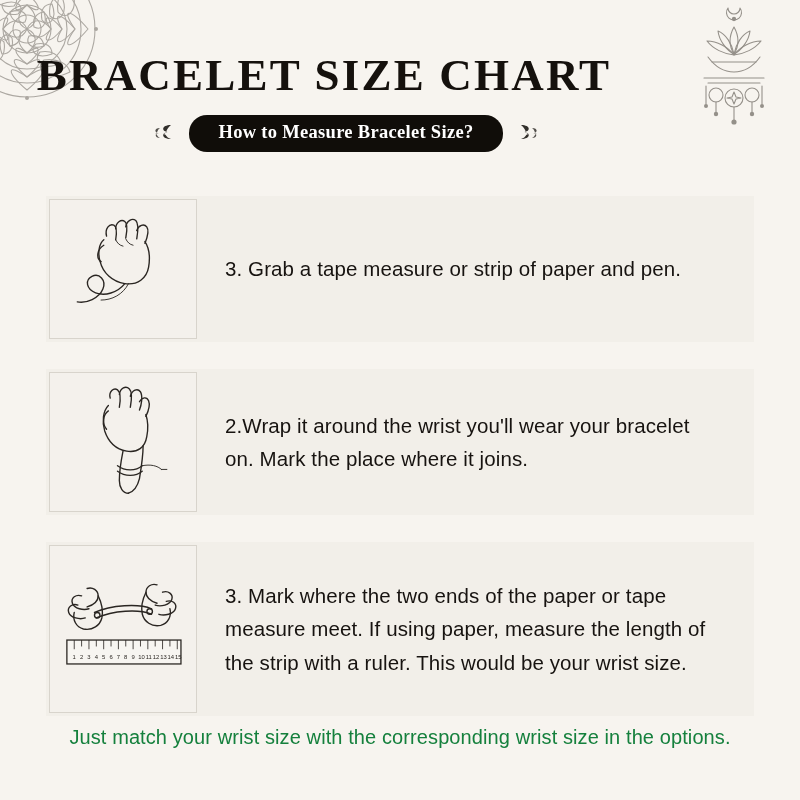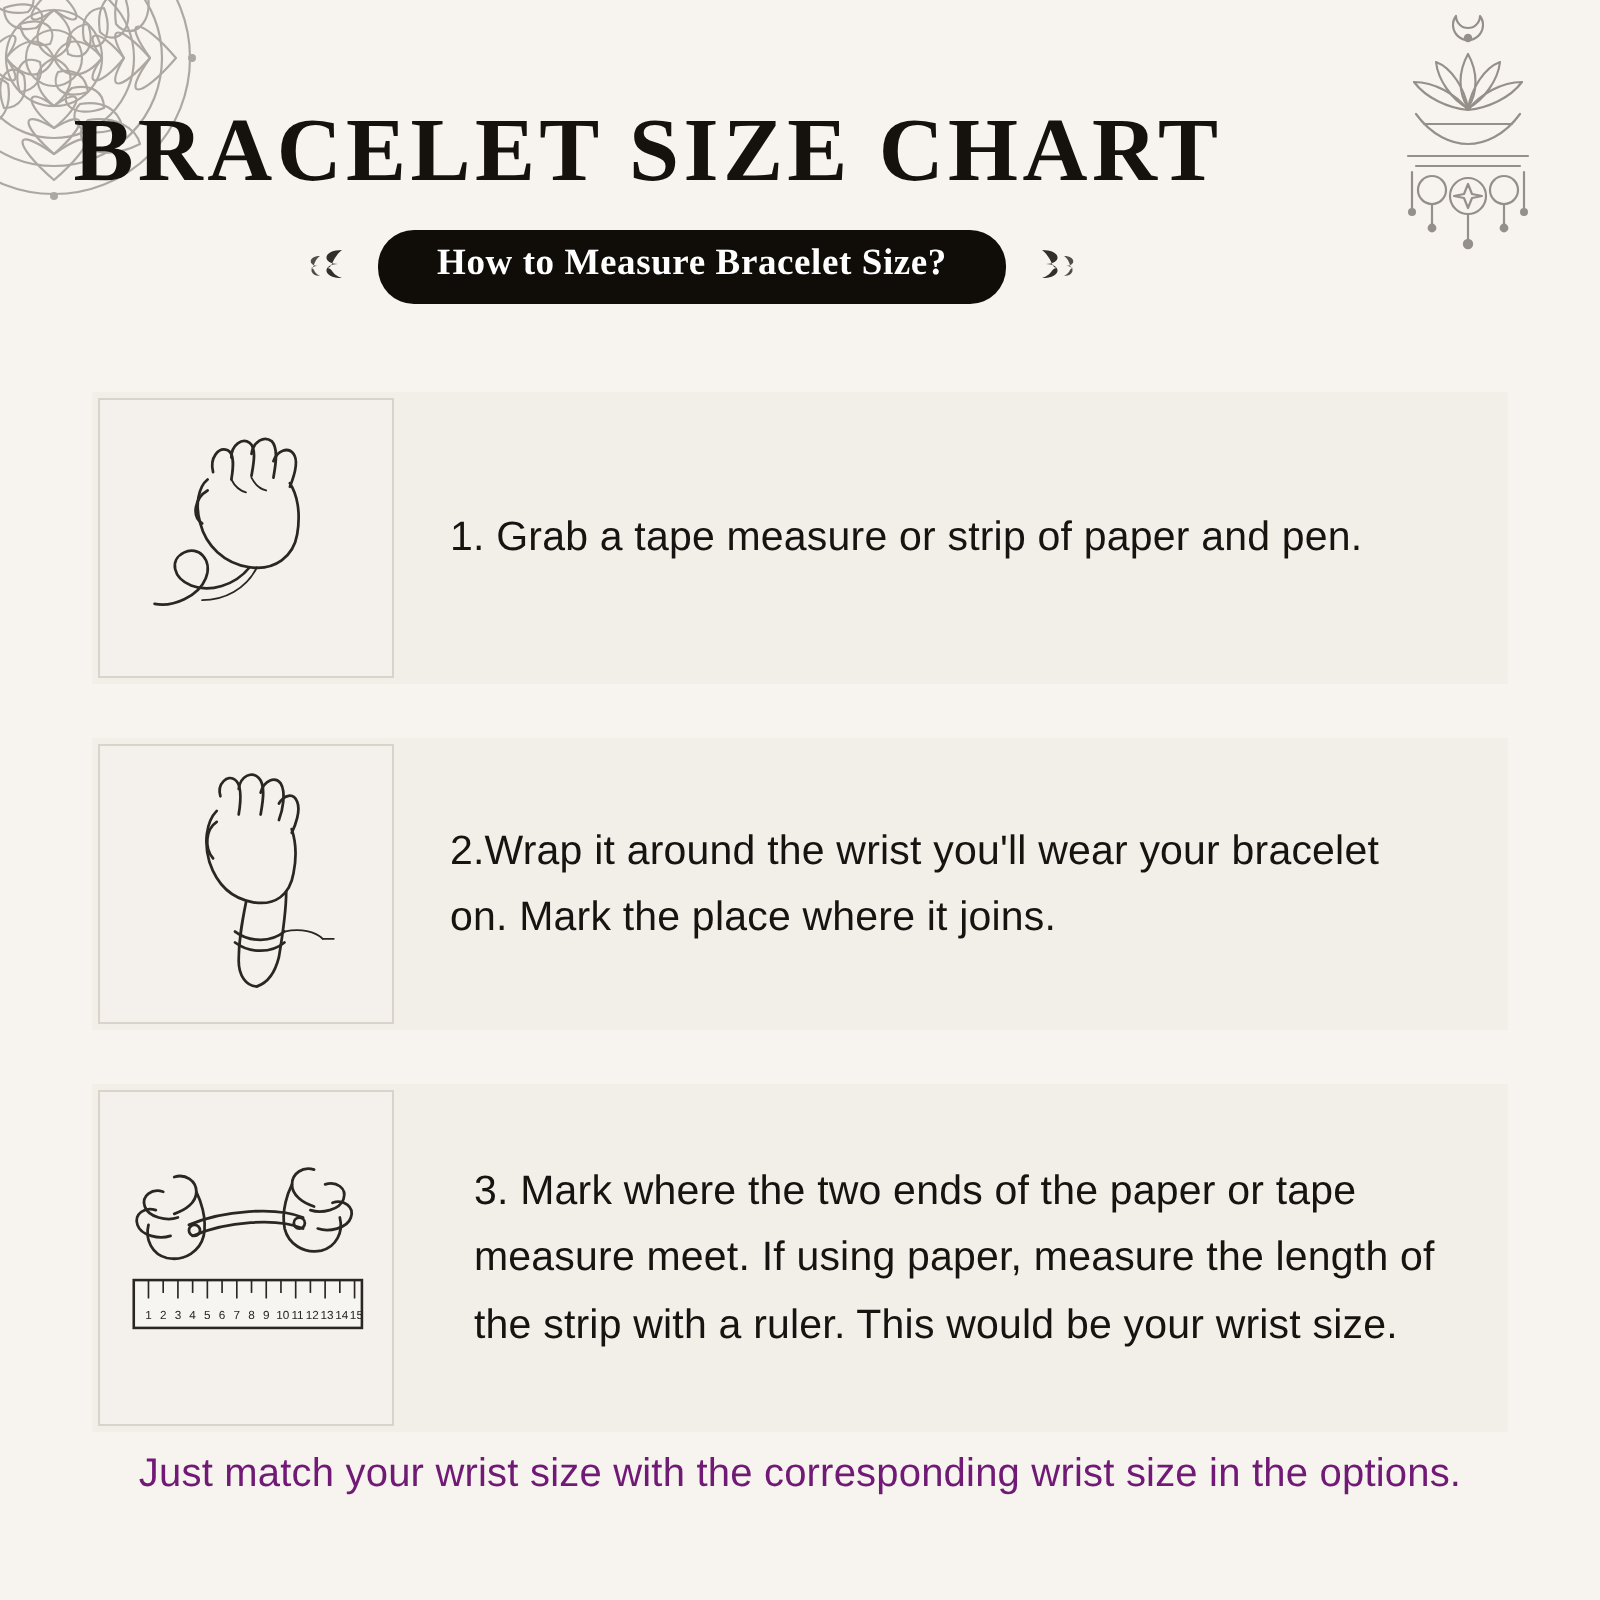--- a/index.html
+++ b/index.html
@@ -107,31 +107,31 @@
   .step .text {
     flex: 1 1 auto;
     padding: 14px 30px 14px 28px;
     font-size: 20.5px;
     line-height: 1.62;
     color: #171310;
     letter-spacing: 0.1px;
   }
   .step-1 { min-height: 146px; }
   .step-2 { min-height: 146px; }
-  .step-3 { min-height: 172px; gap: 12px; }
+  .step-3 { min-height: 172px; }
   .step-3 .thumb { height: 168px; }
 
   .footer {
     position: absolute;
     left: 0;
     top: 726px;
     width: 800px;
     text-align: center;
     font-size: 20px;
-    color: #701a75;
+    color: #15803d;
     letter-spacing: 0.1px;
   }
 
   svg { display: block; }
   .ln { fill: none; stroke: #2a2622; stroke-width: 1.5; stroke-linecap: round; stroke-linejoin: round; }
   .ln-thin { fill: none; stroke: #2a2622; stroke-width: 1; stroke-linecap: round; stroke-linejoin: round; }
   .orn { fill: none; stroke: #6f6a63; stroke-width: 1.1; stroke-linecap: round; stroke-linejoin: round; }
   .orn-d { fill: #6f6a63; }
   .fl { fill: #100d09; }
 </style>
@@ -279,21 +279,21 @@
           <path d="M49 40 C42 44 40 54 46 58"></path>
 
           <path d="M62 34 C64 38 66 40 70 41" class="ln-thin"></path>
           <path d="M73 33 C75 37 77 39 81 40" class="ln-thin"></path>
 
           <path d="M72 82 C64 92 50 96 40 92 C30 88 28 78 36 74 C44 70 52 78 48 88 C44 98 30 104 20 102"></path>
           <path d="M76 82 C70 94 58 100 46 100" class="ln-thin"></path>
         </g>
       </svg>
     </div>
-    <div class="text">1. Grab a tape measure or strip of paper and pen.</div>
+    <div class="text">3. Grab a tape measure or strip of paper and pen.</div>
   </div>
 
   <div class="step step-2">
     <div class="thumb">
       <svg viewBox="0 0 140 132" width="128" height="124" aria-hidden="true">
         <g class="ln">
 
           <path d="M56 18 C54 11 60 6 64 9 C68 12 67 22 66 28"></path>
           <path d="M66 14 C67 7 73 4 77 8 C81 12 79 22 78 28"></path>
           <path d="M78 16 C80 9 86 7 89 11 C92 16 90 26 88 31"></path>

